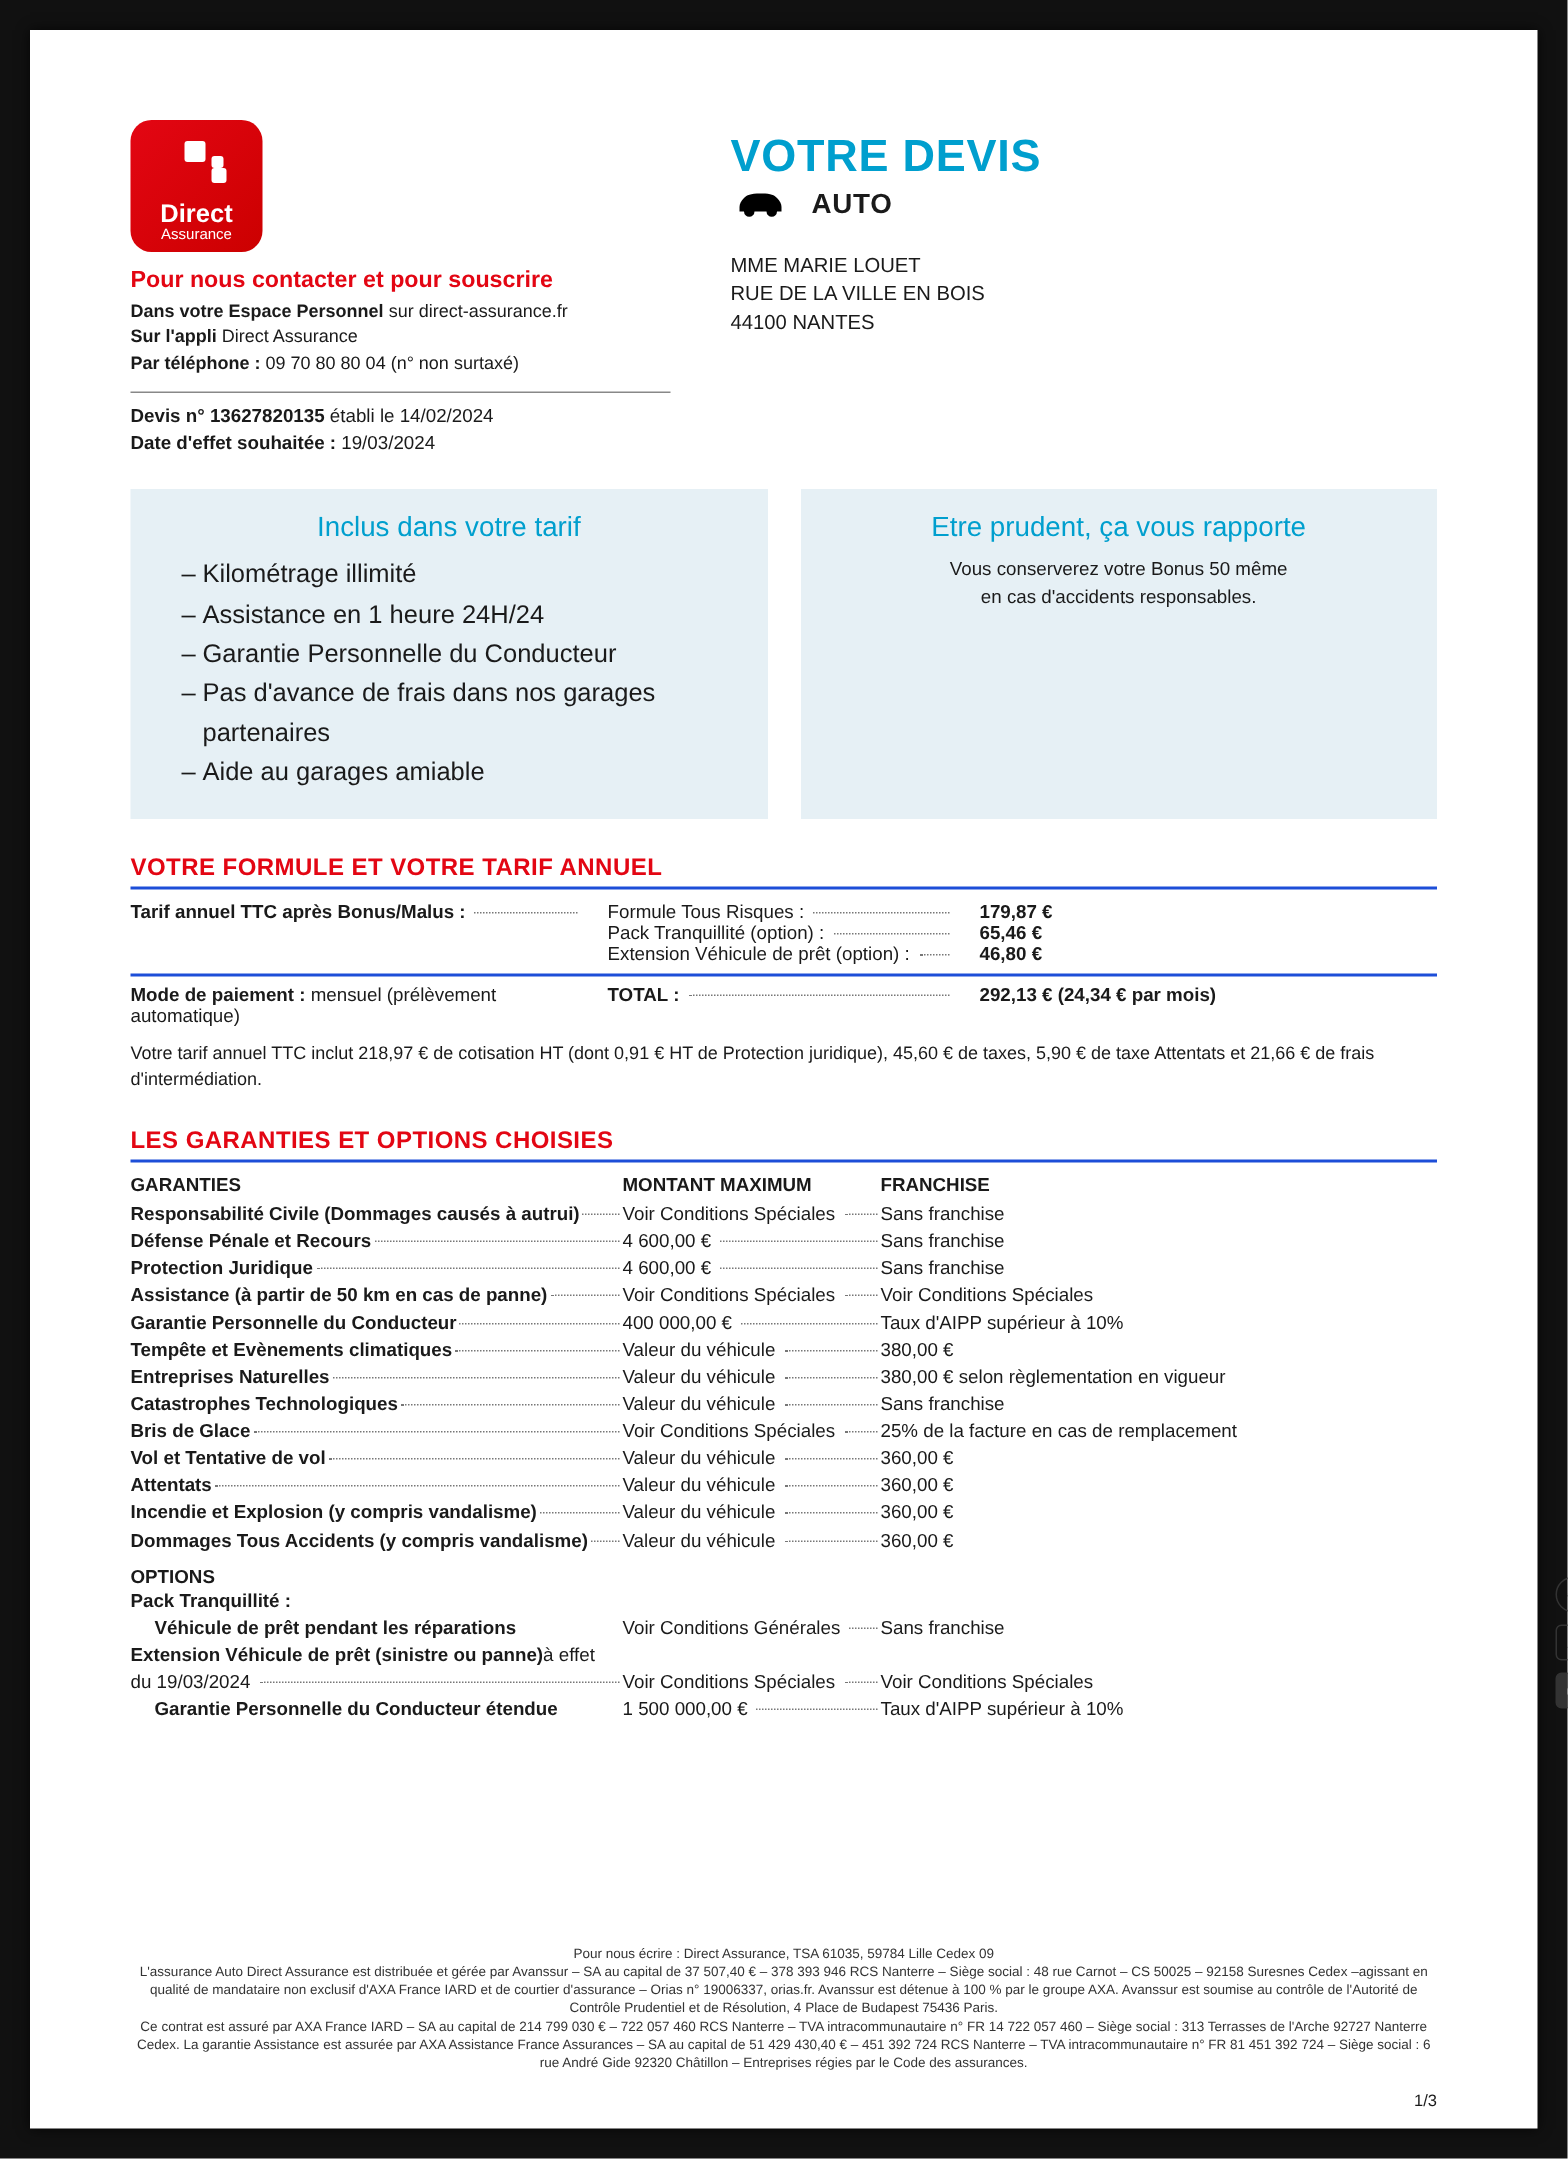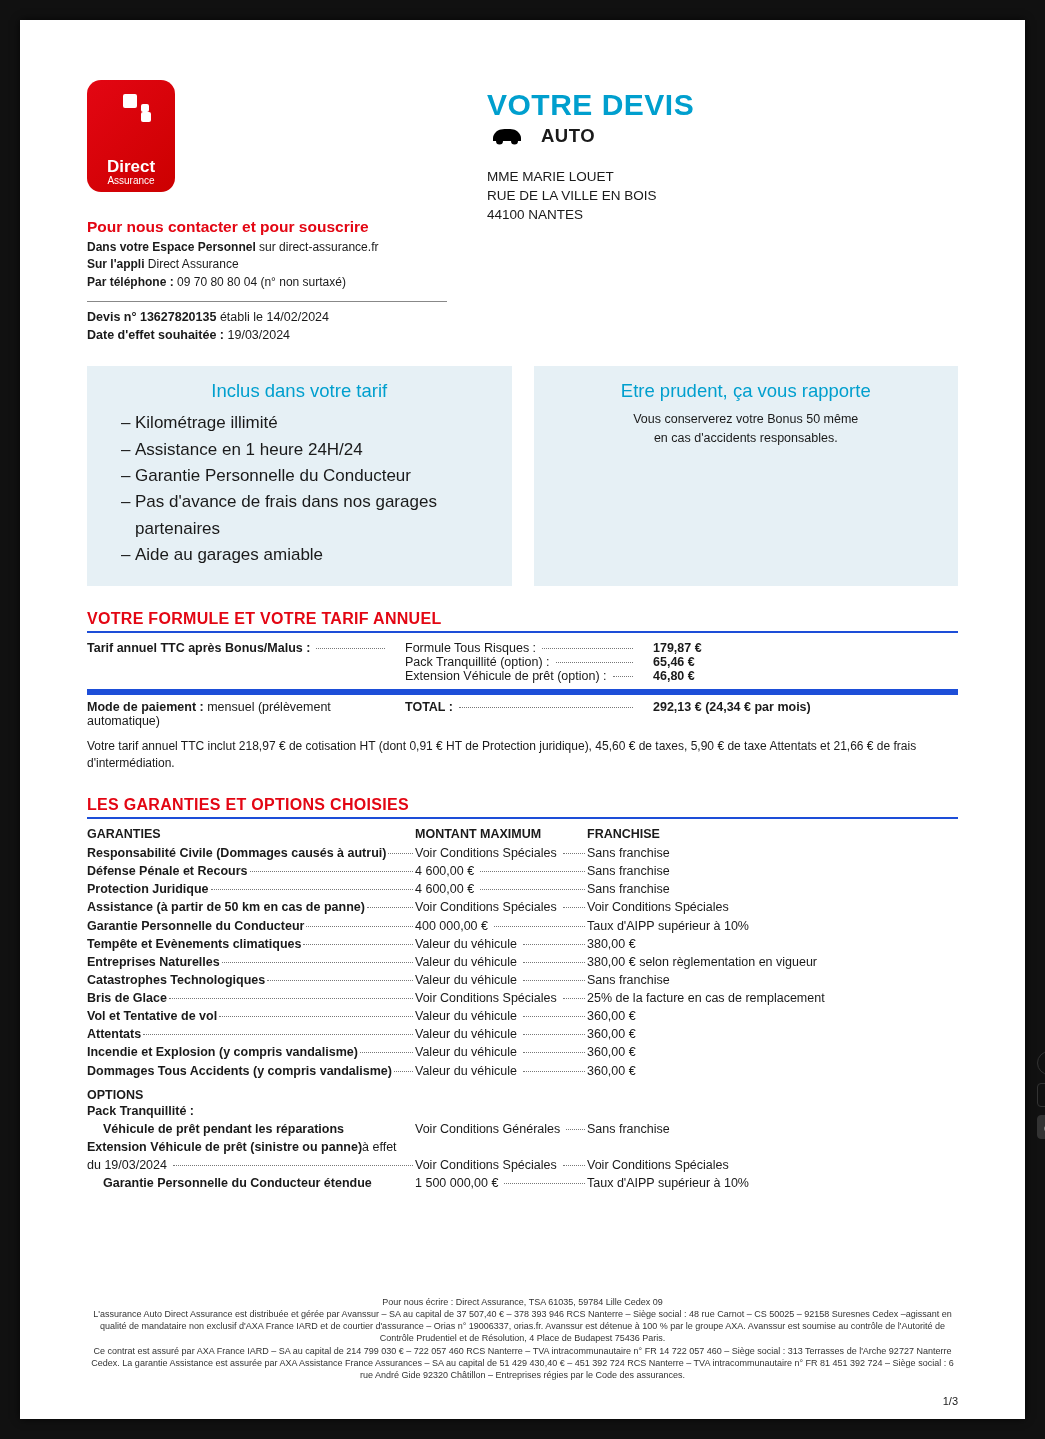--- a/index.html
+++ b/index.html
@@ -1,26 +1,26 @@
 <!DOCTYPE html>
 <html><head>
 <meta charset="utf-8">
 <style>
 body{margin:0;background:#111;font-family:sans-serif;font-size:12.5px;color:#1a1a1a}
 .page{width:1005px;min-height:1399px;margin:20px auto;background:#fff;position:relative;box-shadow:0 0 8px rgba(0,0,0,.7);padding:60px 67px 50px 67px;box-sizing:border-box}
 .hdr{display:flex;gap:40px}
 .hl{flex:0 0 360px}
-.logo{width:88px;height:112px;background:linear-gradient(135deg,#e30613,#c00);border-radius:14px;display:flex;flex-direction:column;align-items:center;justify-content:flex-end;padding-bottom:6px;box-sizing:border-box;position:relative}
+.logo{width:88px;height:88px;background:linear-gradient(135deg,#e30613,#c00);border-radius:14px;display:flex;flex-direction:column;align-items:center;justify-content:flex-end;padding-bottom:6px;box-sizing:border-box;position:relative}
 .sq{position:absolute;background:#fff;border-radius:2px}
 .s1{width:14px;height:14px;top:14px;left:36px}
 .s2{width:10px;height:10px;top:32px;left:54px}
 .s3{width:8px;height:8px;top:24px;left:54px}
 .lt{color:#fff;font-weight:700;font-size:17px;line-height:1}
 .lt2{color:#fff;font-size:10px}
-.red{color:#e30613;font-weight:700;font-size:15.5px;margin-top:26px}
+.red{color:#e30613;font-weight:700;font-size:15.5px;margin-top:10px}
 .ci{font-size:12px;line-height:1.45;margin-top:3px}
 .hr{flex:1;padding-top:8px}
 .t1{color:#009fce;font-size:30px;font-weight:700;letter-spacing:.5px}
 .t2r{display:flex;align-items:center;gap:14px;margin-top:2px}
 .t2{font-size:18.5px;font-weight:700;letter-spacing:.5px}
 .addr{font-size:13.5px;line-height:1.4;margin-top:20px}
 .meta{font-size:12.5px;line-height:1.45;margin-top:10px;border-top:1px solid #888;padding-top:6px}
 .boxes{display:flex;gap:22px;margin-top:22px}
 .box{flex:1;background:#e6f0f5;padding:14px 24px 18px}
 .bt{color:#009fce;font-size:18.5px;font-weight:400;text-align:center;margin-bottom:8px}
@@ -30,21 +30,21 @@
 .bx2t{text-align:center;font-size:12.5px;line-height:1.5;margin-top:4px}
 .sec{margin-top:24px}
 .sh{color:#e30613;font-size:16px;font-weight:600;letter-spacing:.3px;border-bottom:2px solid #1d4ed8;padding-bottom:3px;margin-bottom:8px}
 .frm{display:flex;gap:18px;font-size:12.5px}
 .frm b{font-weight:700}
 .c1{flex:0 0 300px}
 .c2{flex:0 0 230px}
 .c3{flex:0 0 70px;text-align:left;font-weight:700}
 .row{display:flex;align-items:baseline;gap:4px}
 .dots{flex:1;border-bottom:1px dotted #777;position:relative;top:-3px;margin:0 2px}
-.tot{display:flex;gap:18px;font-size:12.5px;margin-top:6px;border-top:6px solid #1d4ed8;padding-top:5px}
+.tot{display:flex;gap:18px;font-size:12.5px;margin-top:6px;border-top:2px solid #1d4ed8;padding-top:5px}
 .note{font-size:12px;line-height:1.4;margin-top:10px}
 .intro{font-size:12.5px;margin-bottom:10px}
 .lk{color:#1a5aa8;text-decoration:underline}
 .ghdr{display:flex;font-size:12.5px;font-weight:700;margin-bottom:3px}
 .gtbl{font-size:12.5px}
 .gr{display:flex;align-items:baseline;line-height:1.45}
 .g1{flex:0 0 328px;display:flex;align-items:baseline}
 .g1 b{white-space:nowrap}
 .g2{flex:0 0 172px;display:flex;align-items:baseline}
 .g3{flex:1}

